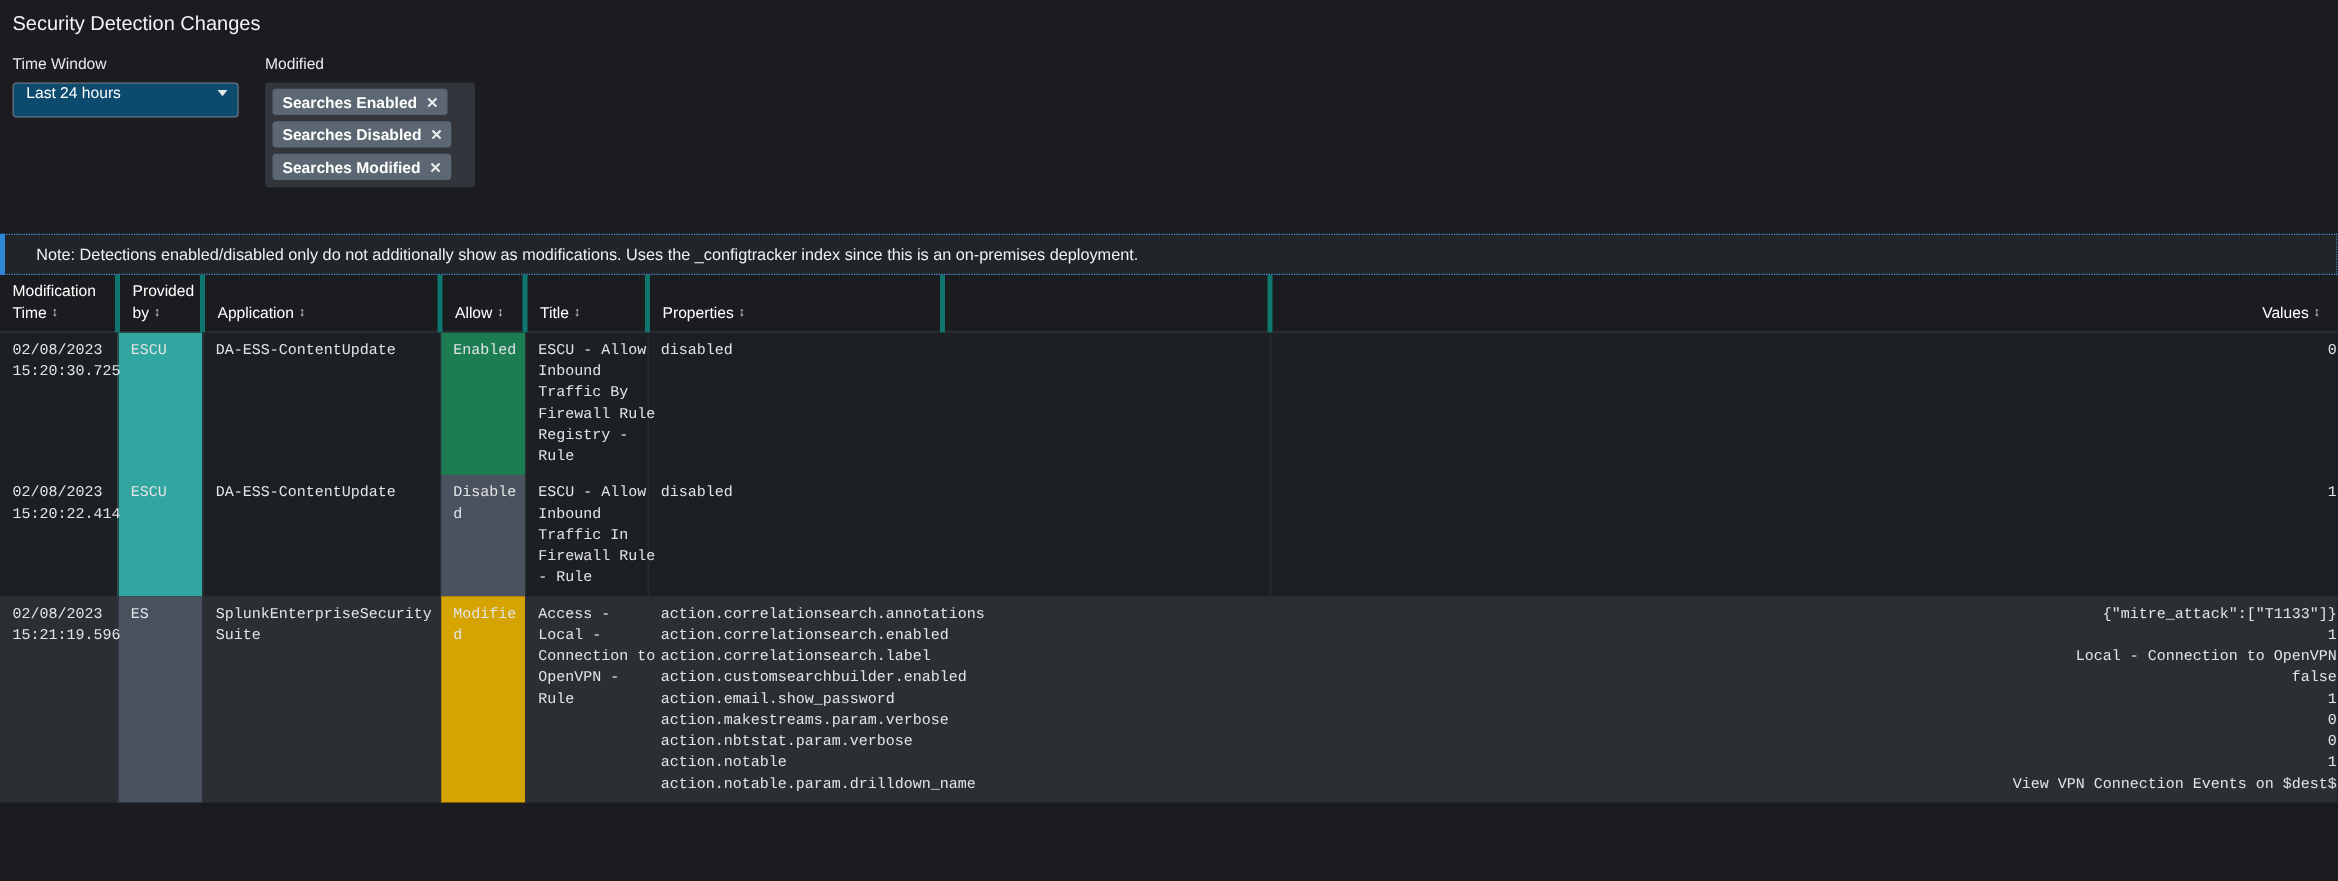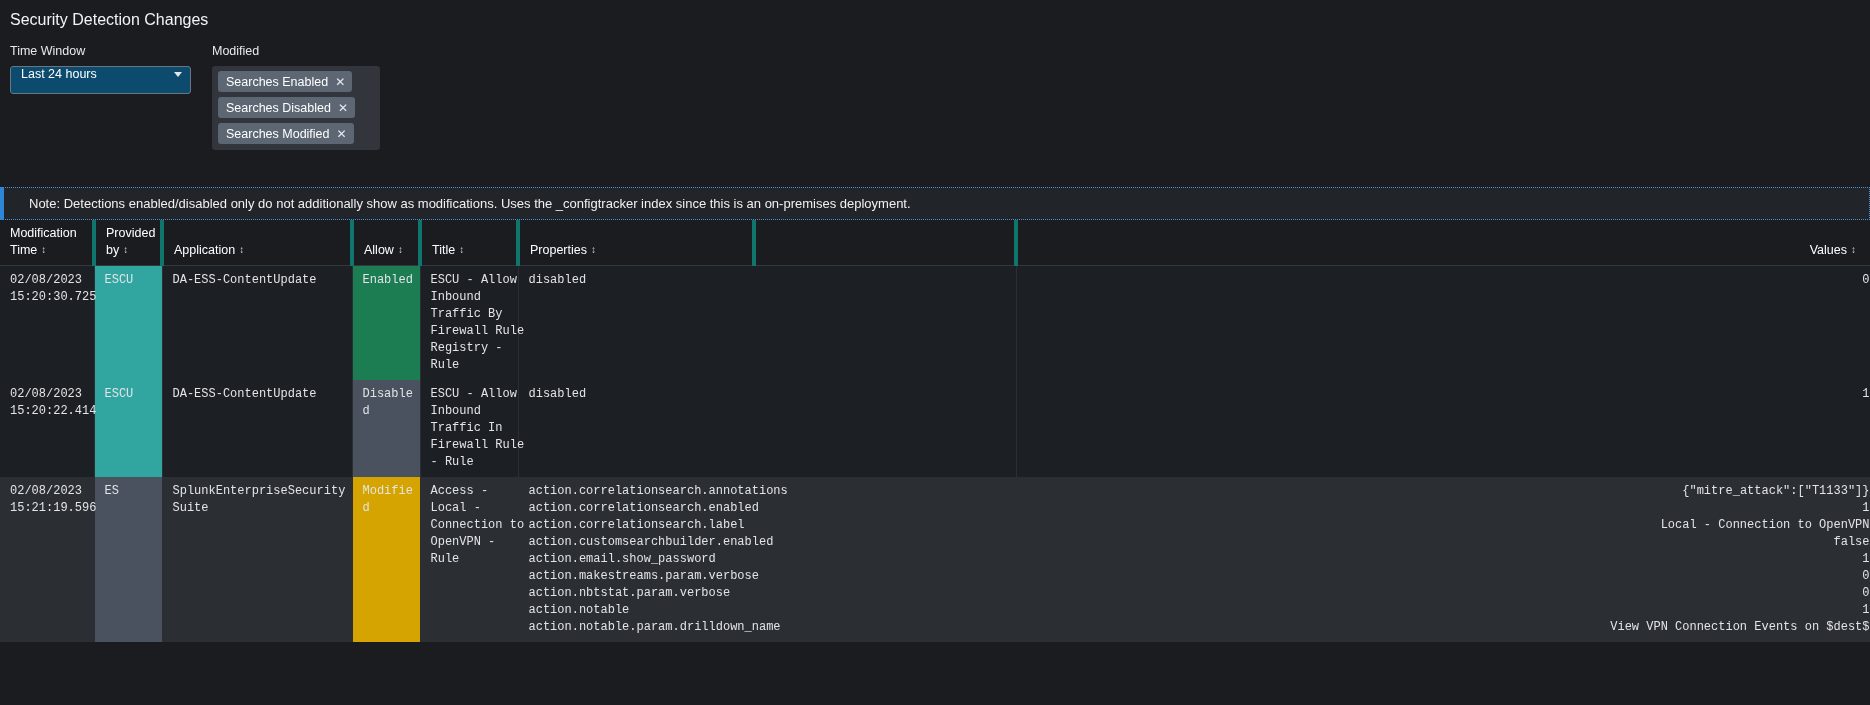--- a/index.html
+++ b/index.html
@@ -63,20 +63,21 @@
   }
 
   .chips-box {
     background: #32363c;
     border-radius: 3px;
     padding: 5px 6px 6px 6px;
     width: 168px;
     display: flex;
     flex-direction: column;
     gap: 5px;
+    font-weight: bold;
   }
   .chip {
     background: #5c6773;
     border-radius: 3px;
     height: 21px;
     display: inline-flex;
     align-items: center;
     padding: 0 7px 0 8px;
     font-size: 12.5px;
     color: #ffffff;

